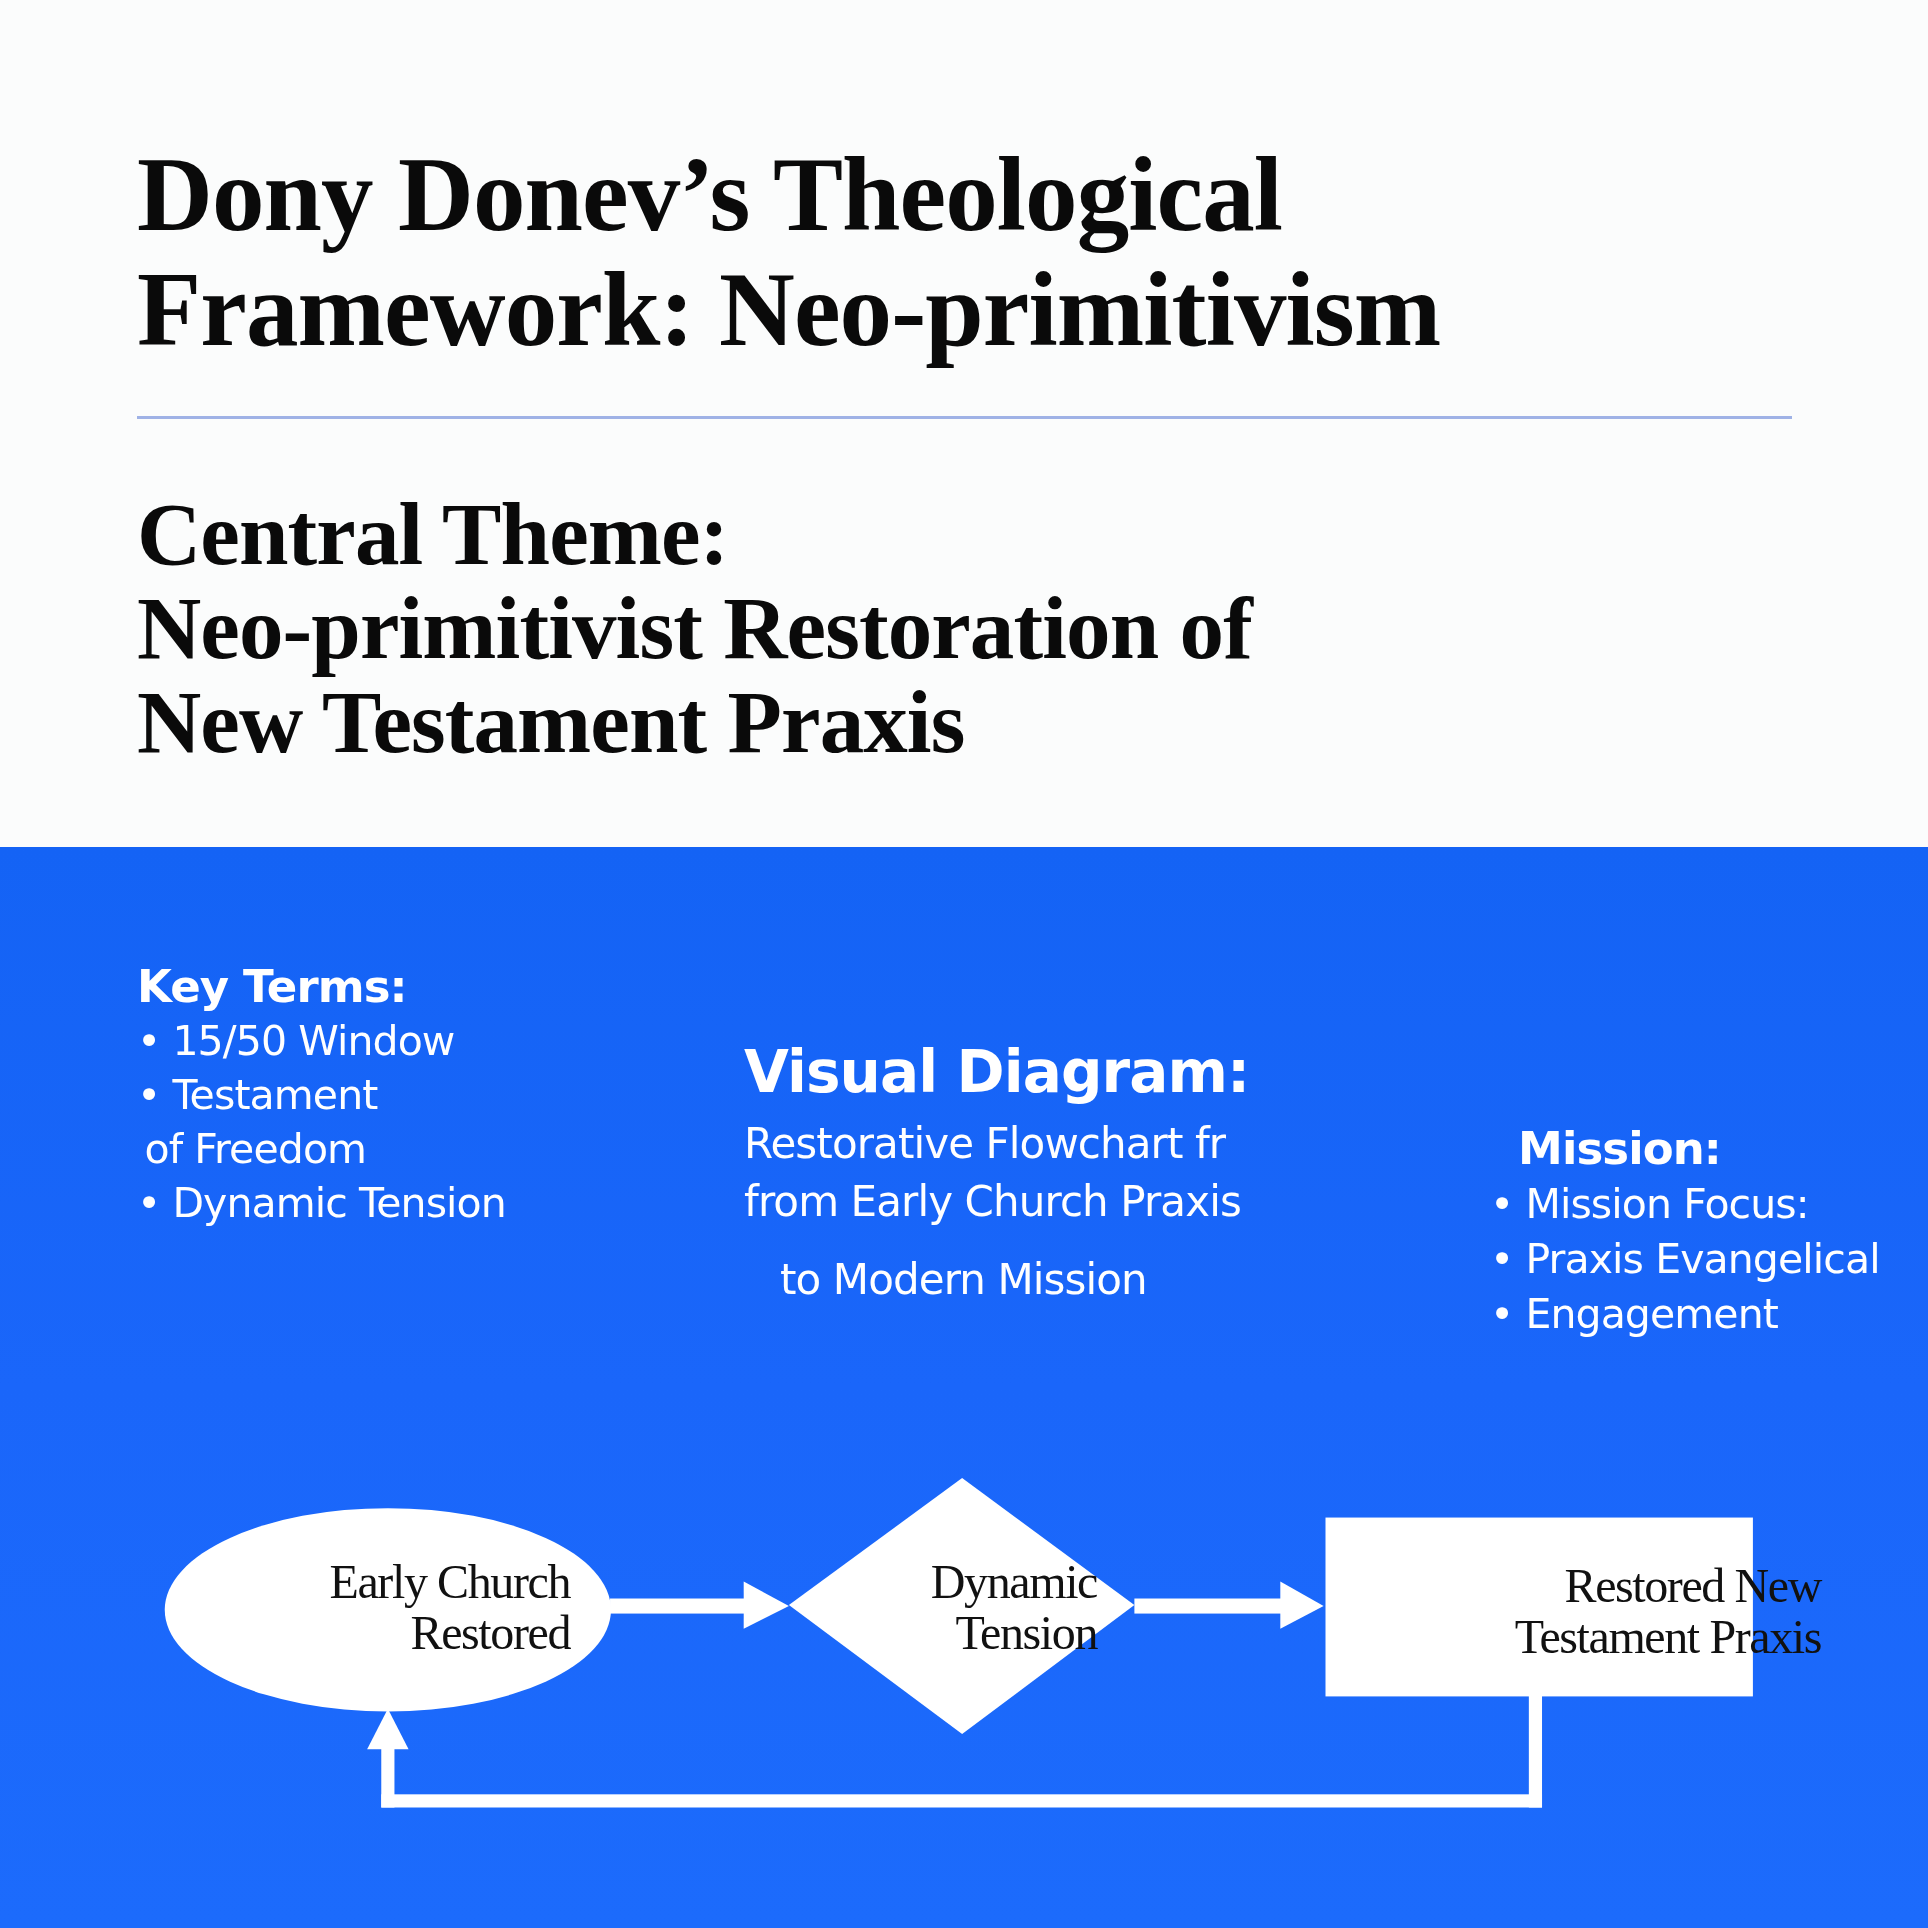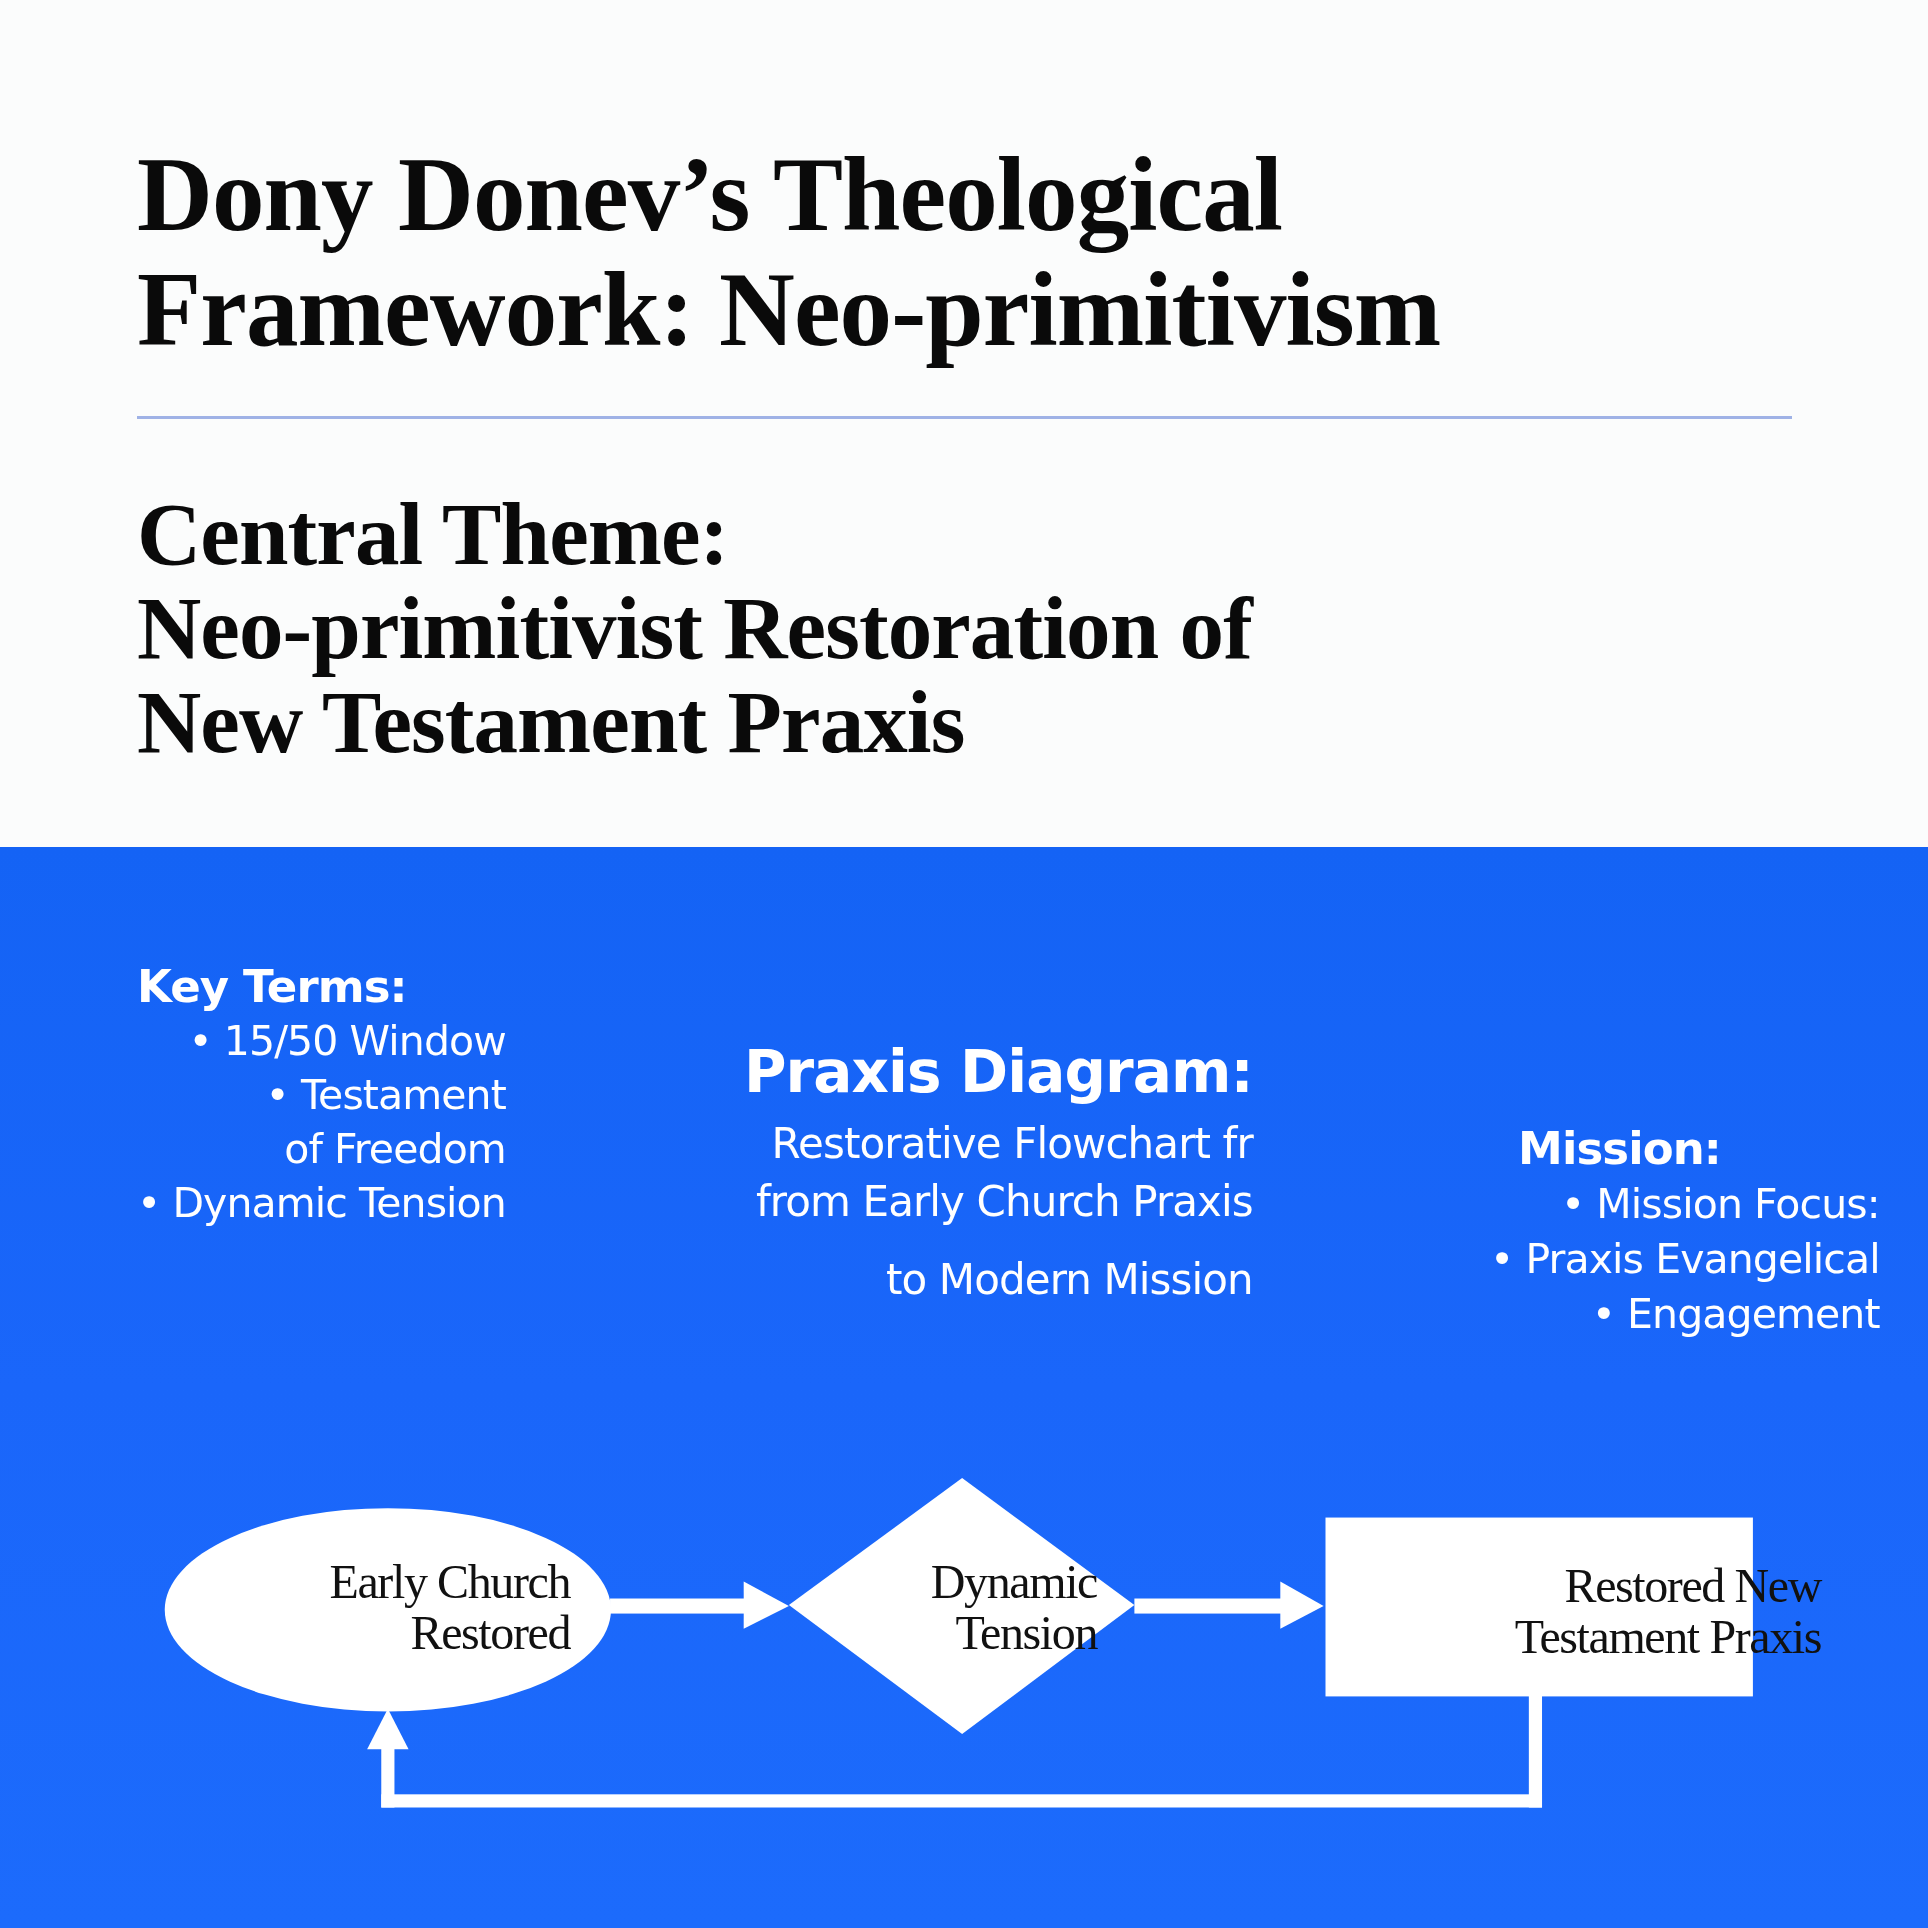--- a/index.html
+++ b/index.html
@@ -37,21 +37,20 @@
     background: linear-gradient(180deg, #1463f5 0%, #1a66fa 50%, #1c6bfc 100%);
   }
   .panel { position: absolute; color: #ffffff; }
   .panel h3 {
     margin: 0; font-weight: bold; font-family: "DejaVu Sans", sans-serif;
     letter-spacing: -0.9px;
   }
   .panel .line {
     font-family: "DejaVu Sans", sans-serif; white-space: nowrap;
     letter-spacing: -0.9px;
-    text-align: right;
   }
   .key-terms { left: 137px; top: 959px; }
   .key-terms h3 { font-size: 45px; line-height: 55px; }
   .key-terms .line { font-size: 41px; line-height: 54px; }
   .indent { padding-left: 7.5px; }
 
   .visual { left: 744px; top: 1036px; }
   .visual h3 { font-size: 58px; line-height: 73px; margin-bottom: 5.6px; }
   .visual .line { font-size: 42px; line-height: 58px; }
   .visual .l3 { padding-left: 36px; margin-top: 20px; }
@@ -87,21 +86,21 @@
 
 <div class="panel key-terms">
   <h3>Key Terms:</h3>
   <div class="line">• 15/50 Window</div>
   <div class="line">• Testament</div>
   <div class="line indent">of Freedom</div>
   <div class="line">• Dynamic Tension</div>
 </div>
 
 <div class="panel visual">
-  <h3>Praxis Diagram:</h3>
+  <h3>Visual Diagram:</h3>
   <div class="line">Restorative Flowchart fr</div>
   <div class="line">from Early Church Praxis</div>
   <div class="line l3">to Modern Mission</div>
 </div>
 
 <div class="panel mission">
   <h3>Mission:</h3>
   <div class="line">• Mission Focus:</div>
   <div class="line">• Praxis Evangelical</div>
   <div class="line">• Engagement</div>

